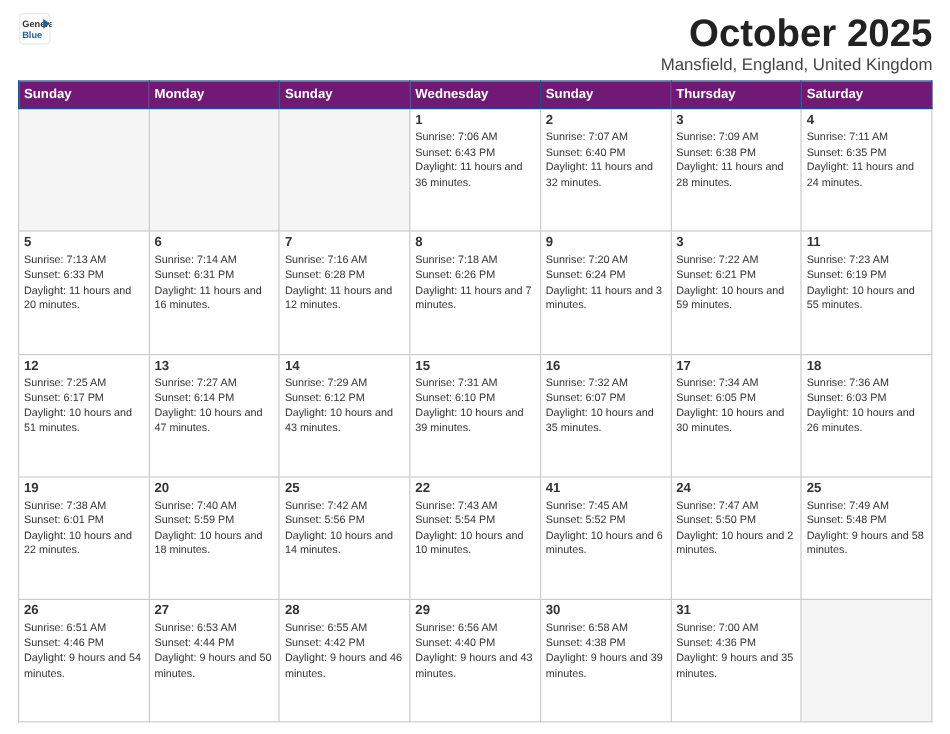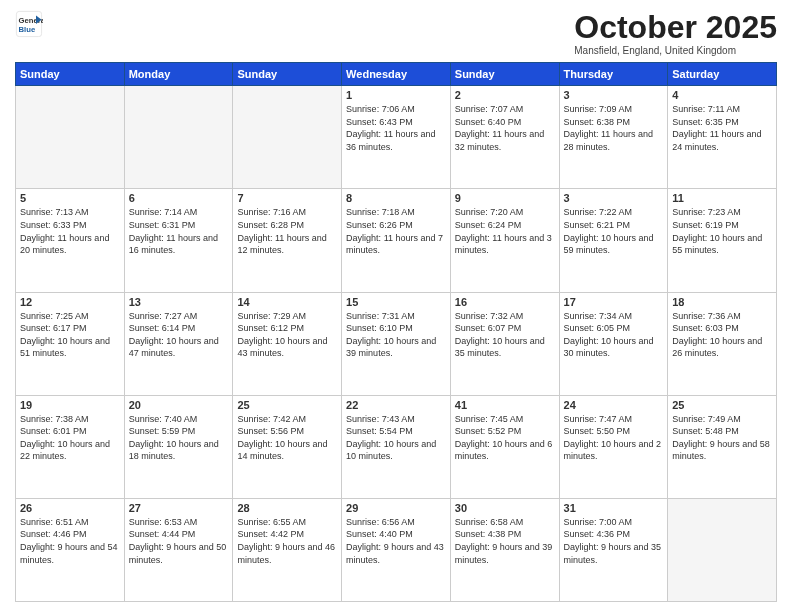--- a/index.html
+++ b/index.html
@@ -26,41 +26,41 @@
     .logo {
       display: flex;
       align-items: center;
       gap: 4px;
     }
     .logo-icon {
       width: 28px;
       height: 28px;
     }
     .title-block {
-      text-align: left;
+      text-align: right;
     }
     .month-title {
       font-size: 32px;
       font-weight: bold;
       color: #222;
       line-height: 1.1;
     }
     .location {
-      font-size: 10px;
+      font-size: 14px;
       color: #444;
     }
     .calendar {
       flex: 1;
       border: 1px solid #ccc;
       border-collapse: collapse;
       width: 100%;
       table-layout: fixed;
     }
     .calendar th {
-      background: #1d4ed8;
+      background: #701a75;
       color: #fff;
       font-size: 11px;
       font-weight: bold;
       padding: 5px 4px;
       text-align: left;
       border: 1px solid #1a4f8a;
     }
     .calendar td {
       border: 1px solid #ccc;
       vertical-align: top;

